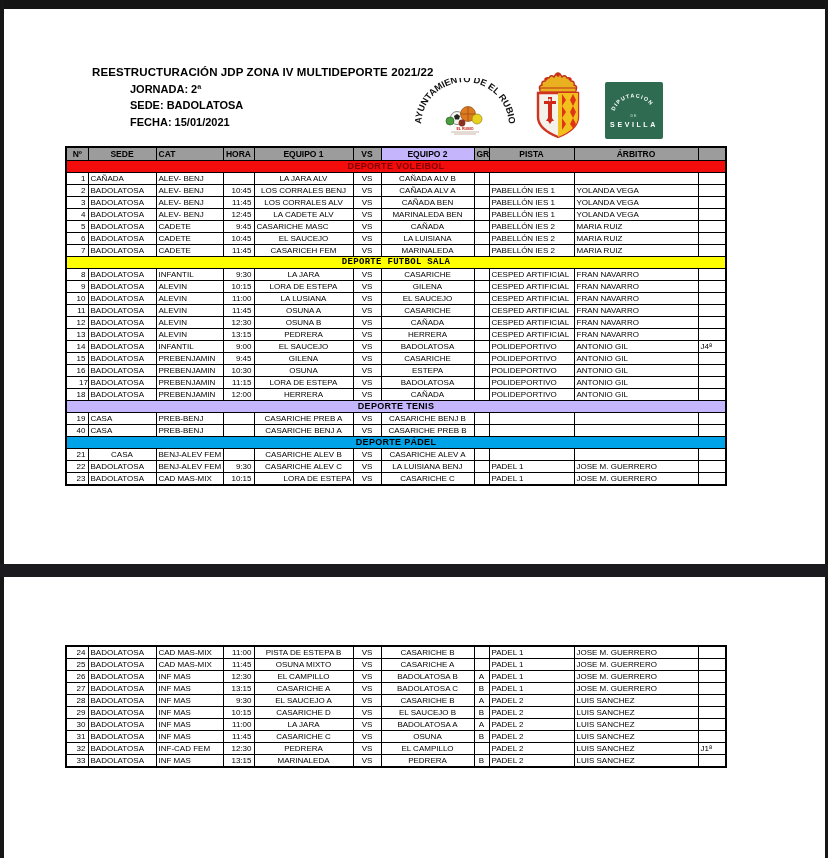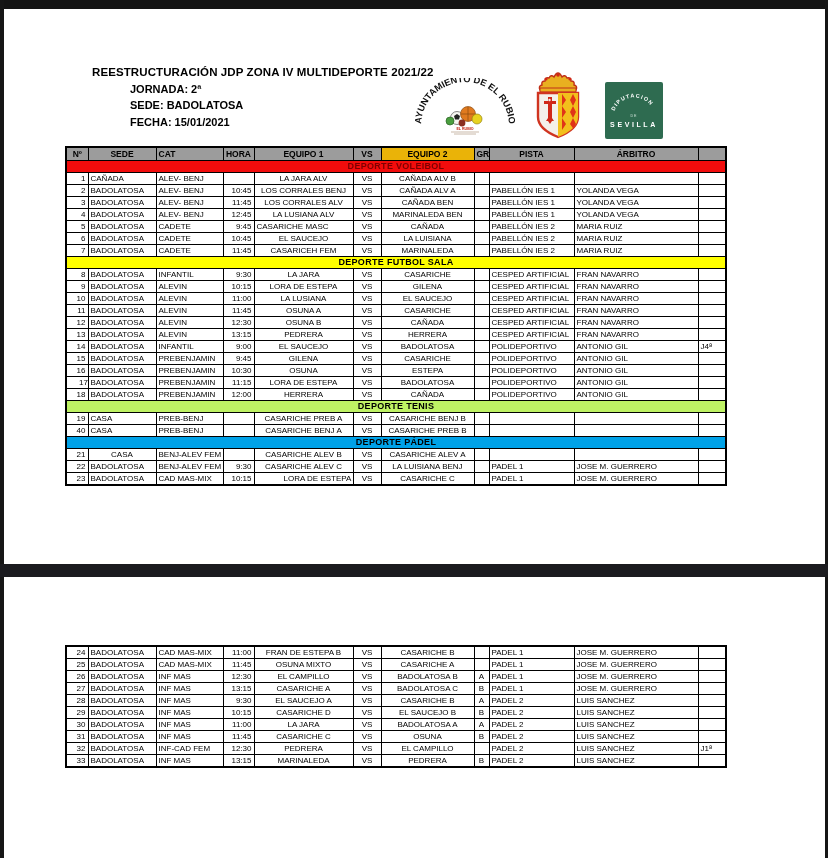--- a/index.html
+++ b/index.html
@@ -115,21 +115,21 @@
       <col style="width: 28px;">
     </colgroup>
     <tbody>
       <tr>
         <td class="hdr" style="background: rgb(156, 156, 156); text-align: center;">Nº</td>
         <td class="hdr" style="background: rgb(156, 156, 156); text-align: center;">SEDE</td>
         <td class="hdr" style="background: rgb(156, 156, 156); text-align: left;">CAT</td>
         <td class="hdr" style="background: rgb(156, 156, 156); text-align: center;">HORA</td>
         <td class="hdr" style="background: rgb(156, 156, 156); text-align: center;">EQUIPO 1</td>
         <td class="hdr" style="background: rgb(156, 156, 156); text-align: center;">VS</td>
-        <td class="hdr" style="background: #eab308; text-align: center;">EQUIPO 2</td>
+        <td class="hdr" style="background: #c4b5fd; text-align: center;">EQUIPO 2</td>
         <td class="hdr" style="background: rgb(156, 156, 156); text-align: left;">GR</td>
         <td class="hdr" style="background: rgb(156, 156, 156); text-align: center;">PISTA</td>
         <td class="hdr" style="background: rgb(156, 156, 156); text-align: center;">ÁRBITRO</td>
         <td class="hdr" style="background: rgb(156, 156, 156); text-align: center;"></td>
       </tr>
       <tr>
         <td colspan="11" class="band" style="background: rgb(242, 12, 12); color: rgb(126, 0, 0);">DEPORTE VOLEIBOL</td>
       </tr>
       <tr>
         <td style="text-align: right;">1</td>
@@ -168,21 +168,21 @@
         <td style="text-align: center;"></td>
         <td style="text-align: left;">PABELLÓN IES 1</td>
         <td style="text-align: left;">YOLANDA VEGA</td>
         <td style="text-align: left;"></td>
       </tr>
       <tr>
         <td style="text-align: right;">4</td>
         <td style="text-align: left;">BADOLATOSA</td>
         <td style="text-align: left;">ALEV- BENJ</td>
         <td style="text-align: right;">12:45</td>
-        <td style="text-align: center;">LA LUSIANA ALV</td>
+        <td style="text-align: center;">LA CADETE ALV</td>
         <td style="text-align: center;">VS</td>
         <td style="text-align: center;">MARINALEDA BEN</td>
         <td style="text-align: center;"></td>
         <td style="text-align: left;">PABELLÓN IES 1</td>
         <td style="text-align: left;">YOLANDA VEGA</td>
         <td style="text-align: left;"></td>
       </tr>
       <tr>
         <td style="text-align: right;">5</td>
         <td style="text-align: left;">BADOLATOSA</td>
@@ -216,21 +216,21 @@
         <td style="text-align: right;">11:45</td>
         <td style="text-align: center;">CASARICEH FEM</td>
         <td style="text-align: center;">VS</td>
         <td style="text-align: center;">MARINALEDA</td>
         <td style="text-align: center;"></td>
         <td style="text-align: left;">PABELLÓN IES 2</td>
         <td style="text-align: left;">MARIA RUIZ</td>
         <td style="text-align: left;"></td>
       </tr>
       <tr>
-        <td colspan="11" class="band" style="background: rgb(255, 255, 0); color: rgb(0, 0, 0);">DEPORTE FUTBOL SALA</td>
+        <td colspan="11" class="band" style="background: rgb(255, 255, 0); color: rgb(0, 0, 0); font-family: Liberation Mono, monospace;">DEPORTE FUTBOL SALA</td>
       </tr>
       <tr>
         <td style="text-align: right;">8</td>
         <td style="text-align: left;">BADOLATOSA</td>
         <td style="text-align: left;">INFANTIL</td>
         <td style="text-align: right;">9:30</td>
         <td style="text-align: center;">LA JARA</td>
         <td style="text-align: center;">VS</td>
         <td style="text-align: center;">CASARICHE</td>
         <td style="text-align: center;"></td>
@@ -362,21 +362,21 @@
         <td style="text-align: right;">12:00</td>
         <td style="text-align: center;">HERRERA</td>
         <td style="text-align: center;">VS</td>
         <td style="text-align: center;">CAÑADA</td>
         <td style="text-align: center;"></td>
         <td style="text-align: left;">POLIDEPORTIVO</td>
         <td style="text-align: left;">ANTONIO GIL</td>
         <td style="text-align: left;"></td>
       </tr>
       <tr>
-        <td colspan="11" class="band" style="background: #bef264; color: rgb(0, 0, 0); margin-top: 48px;">DEPORTE TENIS</td>
+        <td colspan="11" class="band" style="background: #c4b5fd; color: rgb(0, 0, 0); margin-top: 48px;">DEPORTE TENIS</td>
       </tr>
       <tr>
         <td style="text-align: right;">19</td>
         <td style="text-align: left;">CASA</td>
         <td style="text-align: left;">PREB-BENJ</td>
         <td style="text-align: right;"></td>
         <td style="text-align: center;">CASARICHE PREB A</td>
         <td style="text-align: center;">VS</td>
         <td style="text-align: center;">CASARICHE BENJ B</td>
         <td style="text-align: center;"></td>
@@ -454,21 +454,21 @@
       <col style="width: 85px;">
       <col style="width: 124px;">
       <col style="width: 28px;">
     </colgroup>
     <tbody>
       <tr>
         <td style="text-align: right;">24</td>
         <td style="text-align: left;">BADOLATOSA</td>
         <td style="text-align: left;">CAD MAS-MIX</td>
         <td style="text-align: right;">11:00</td>
-        <td style="text-align: center;">FRAN DE ESTEPA B</td>
+        <td style="text-align: center;">PISTA DE ESTEPA B</td>
         <td style="text-align: center;">VS</td>
         <td style="text-align: center;">CASARICHE B</td>
         <td style="text-align: center;"></td>
         <td style="text-align: left;">PADEL 1</td>
         <td style="text-align: left;">JOSE M. GUERRERO</td>
         <td style="text-align: left;"></td>
       </tr>
       <tr>
         <td style="text-align: right;">25</td>
         <td style="text-align: left;">BADOLATOSA</td>

